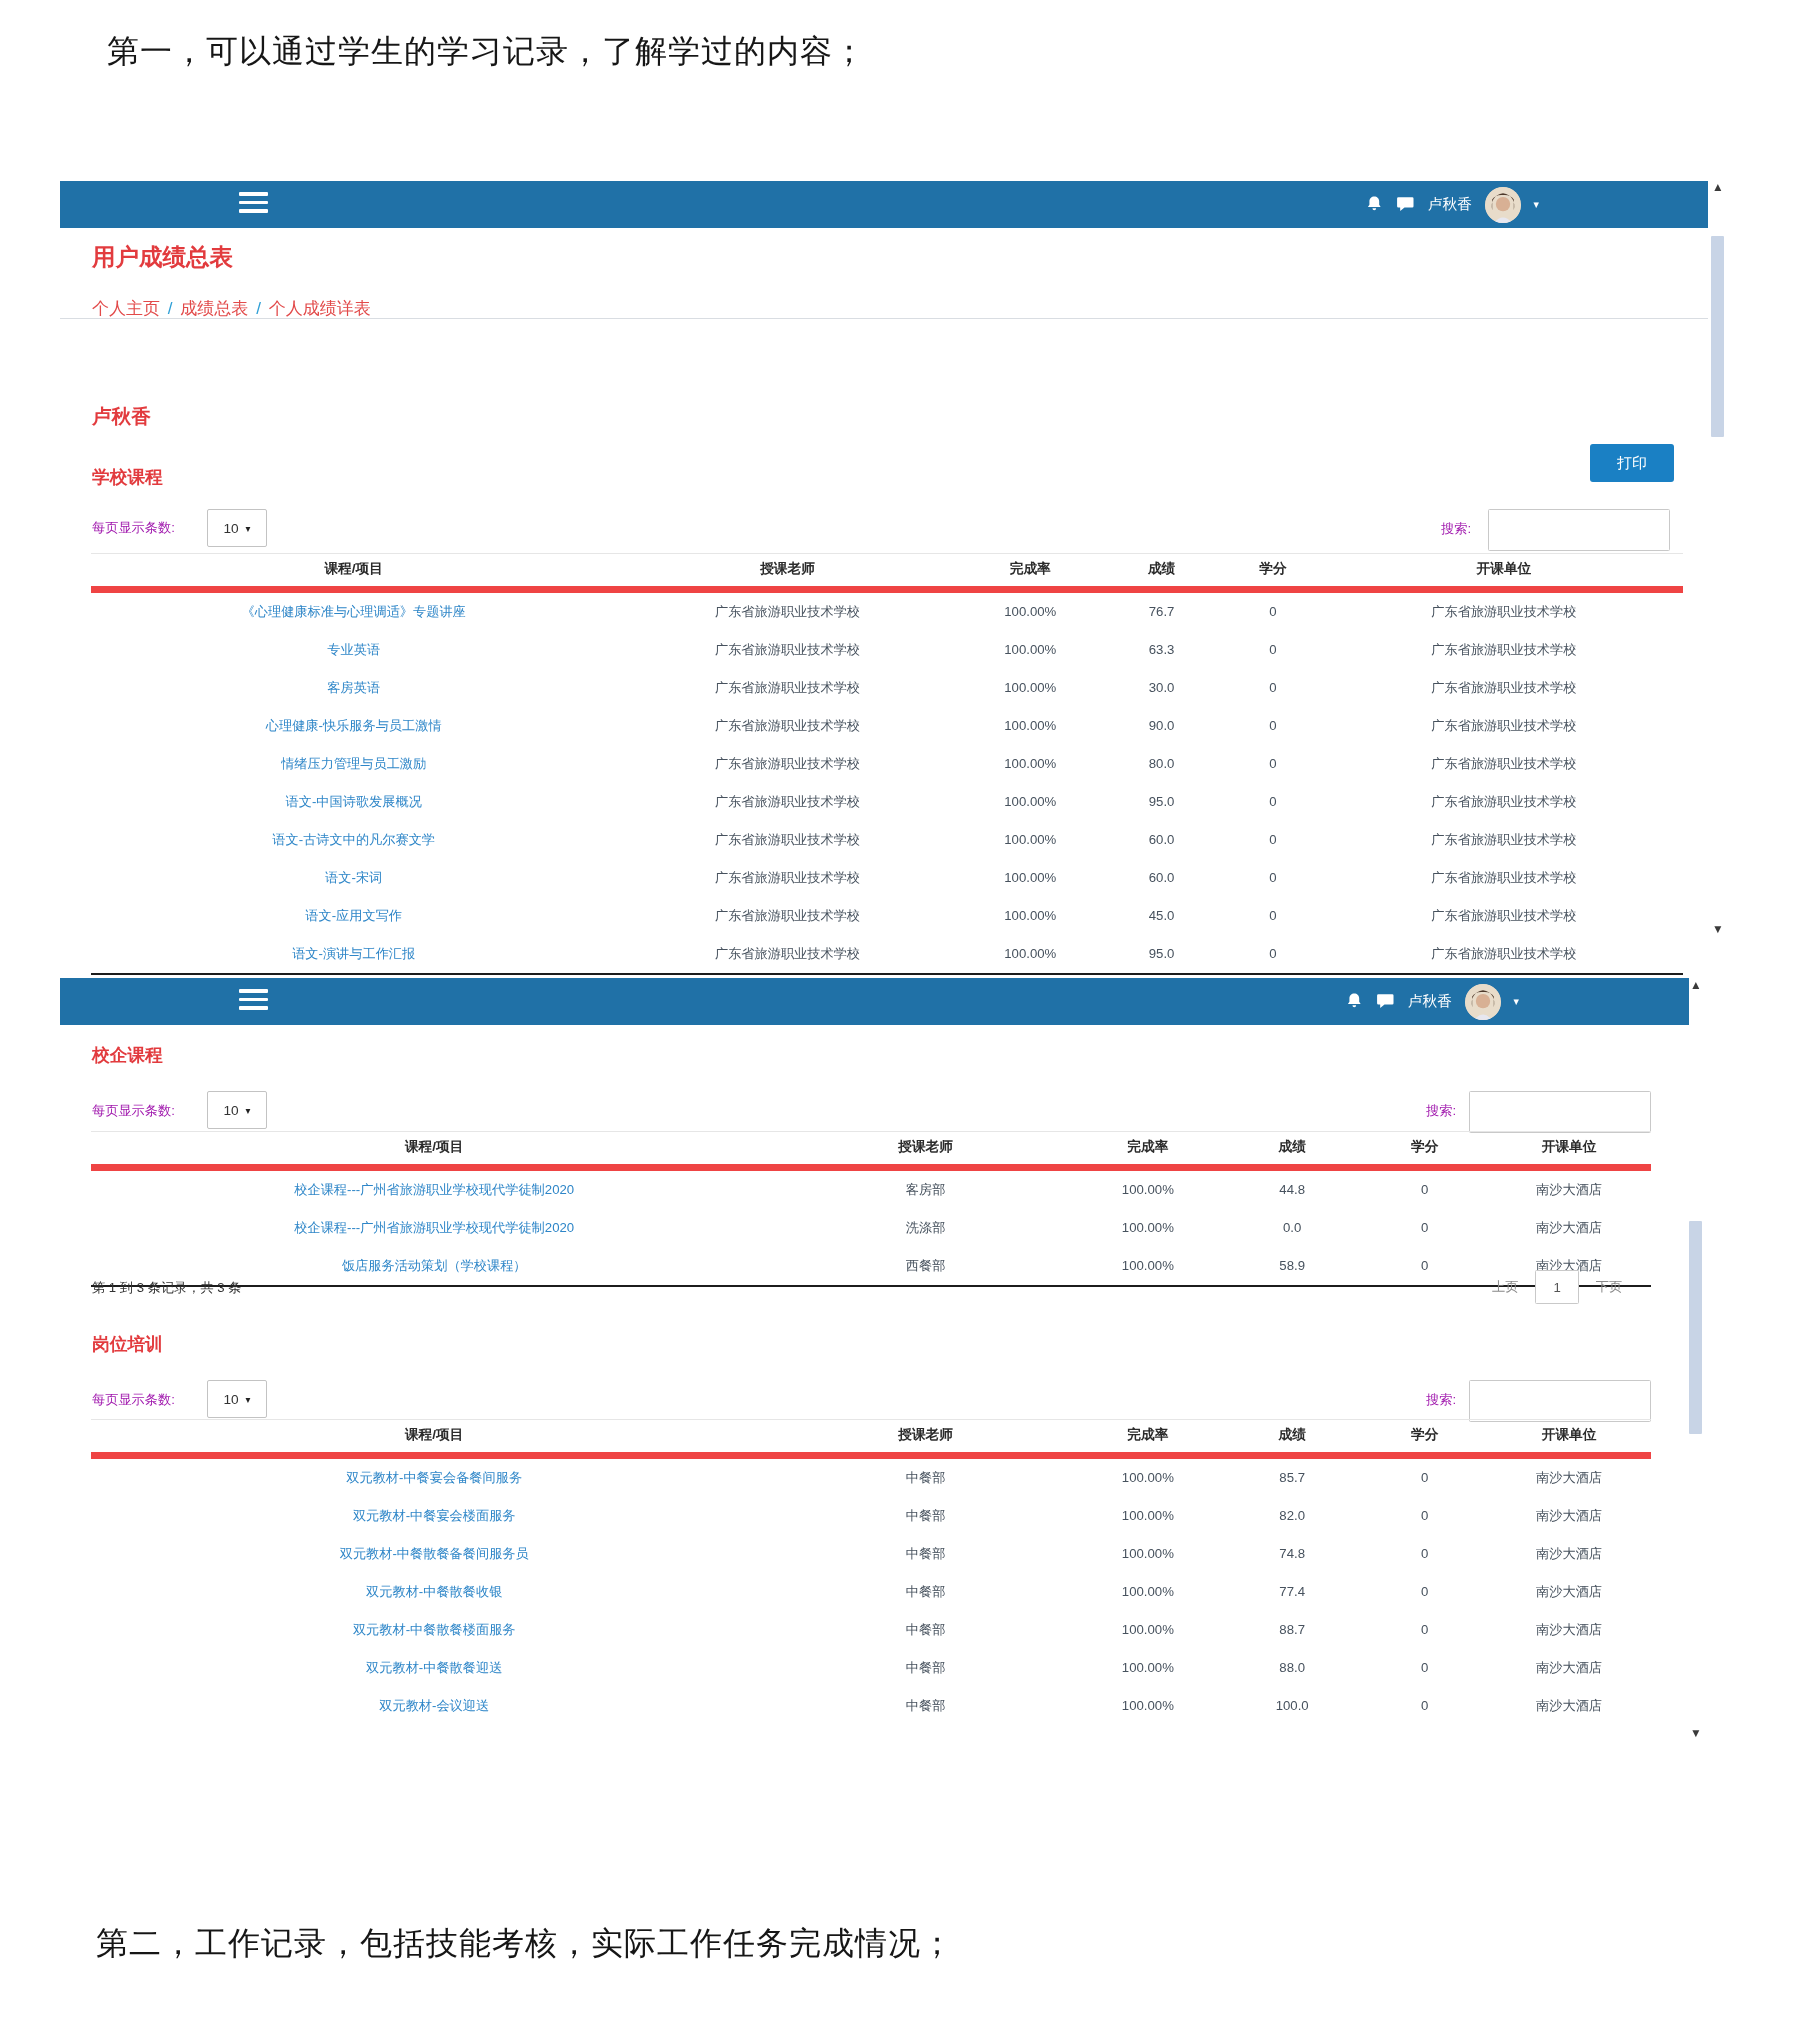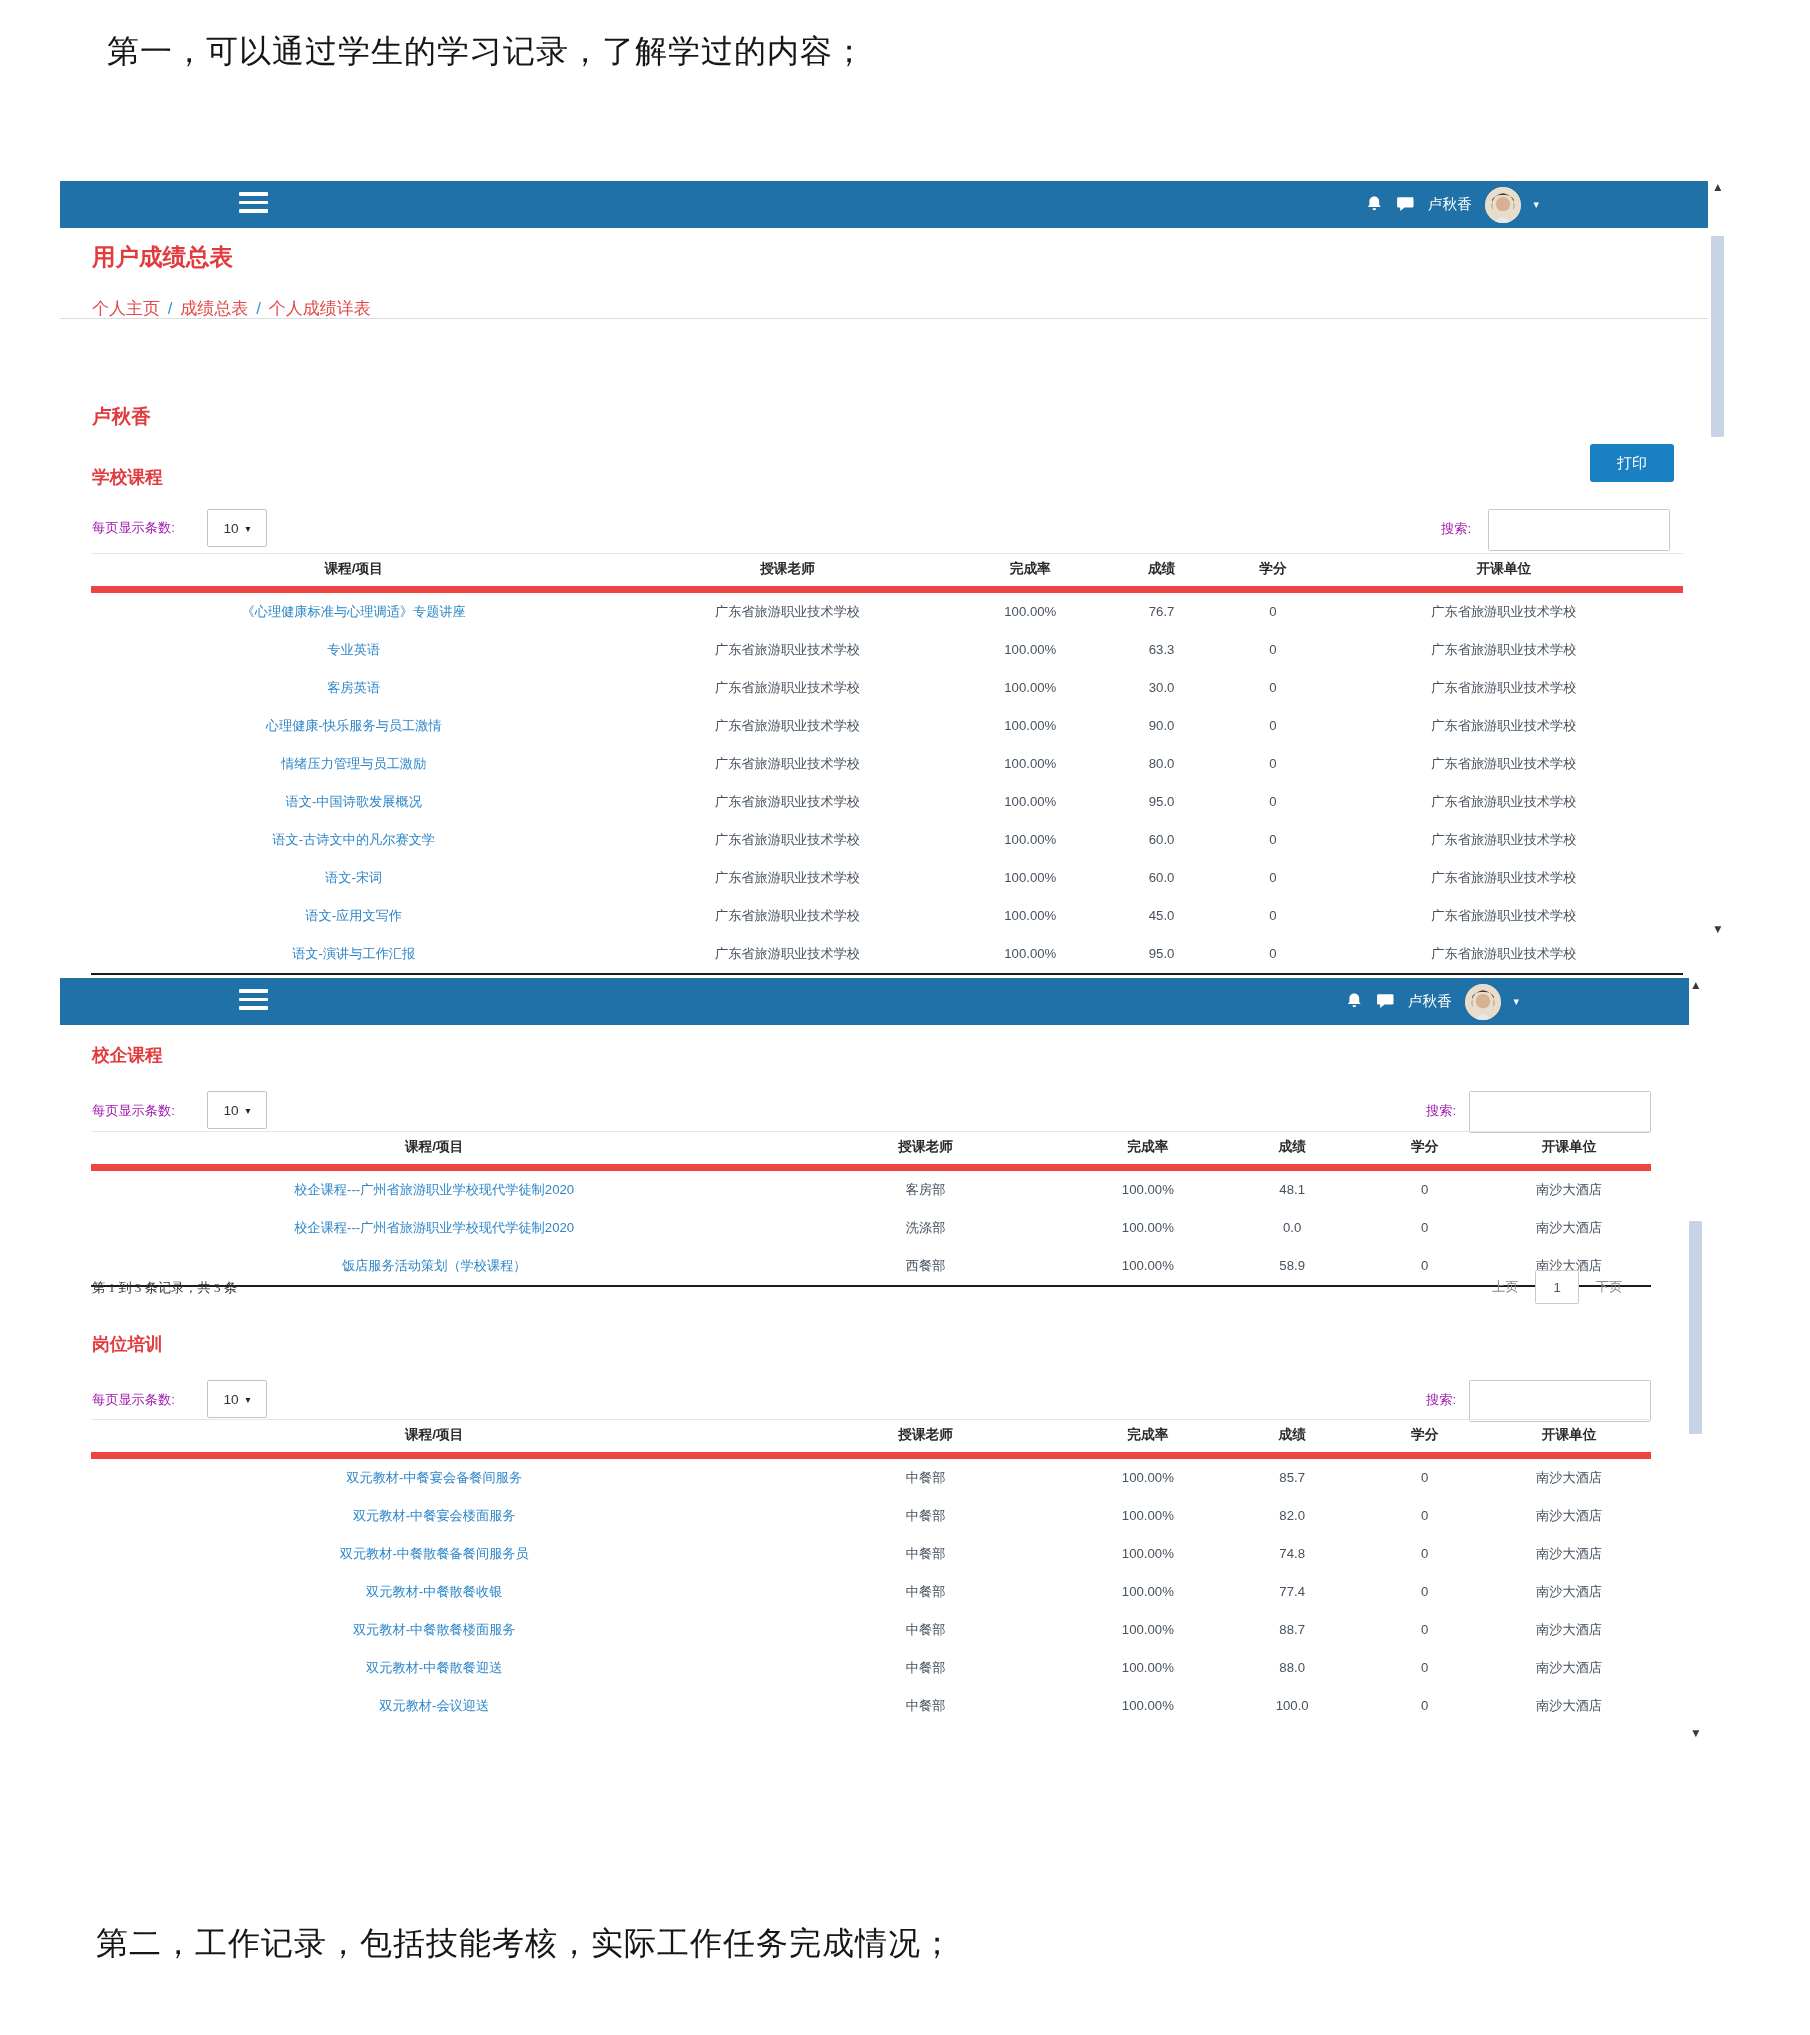--- a/index.html
+++ b/index.html
@@ -271,21 +271,21 @@
           <th>成绩</th>
           <th>学分</th>
           <th>开课单位</th>
         </tr>
       </thead>
       <tbody>
         <tr>
           <td class="link">校企课程---广州省旅游职业学校现代学徒制2020</td>
           <td>客房部</td>
           <td>100.00%</td>
-          <td>48.1</td>
+          <td>44.8</td>
           <td>0</td>
           <td>南沙大酒店</td>
         </tr>
         <tr>
           <td class="link">校企课程---广州省旅游职业学校现代学徒制2020</td>
           <td>洗涤部</td>
           <td>100.00%</td>
           <td>0.0</td>
           <td>0</td>
           <td>南沙大酒店</td>
@@ -294,21 +294,21 @@
           <td class="link">饭店服务活动策划（学校课程）</td>
           <td>西餐部</td>
           <td>100.00%</td>
           <td>58.9</td>
           <td>0</td>
           <td>南沙大酒店</td>
         </tr>
       </tbody>
   </table>
 
-  <div class="records" style="left:32px;top:301px;font-family:Liberation Serif, serif;">第 1 到 3 条记录，共 3 条</div>
+  <div class="records" style="left:32px;top:301px;">第 1 到 3 条记录，共 3 条</div>
   <div class="pager" style="left:1432px;top:292px;">
     <span class="pg-link">上页</span>
     <span class="page-box">1</span>
     <span class="pg-link">下页</span>
   </div>
 
   <div class="section-heading" style="left:32px;top:354px;">岗位培训</div>
 
   <span class="ctl-label" style="left:32px;top:413px;">每页显示条数:</span>
   <div class="per-page" style="left:147px;top:402px;">

